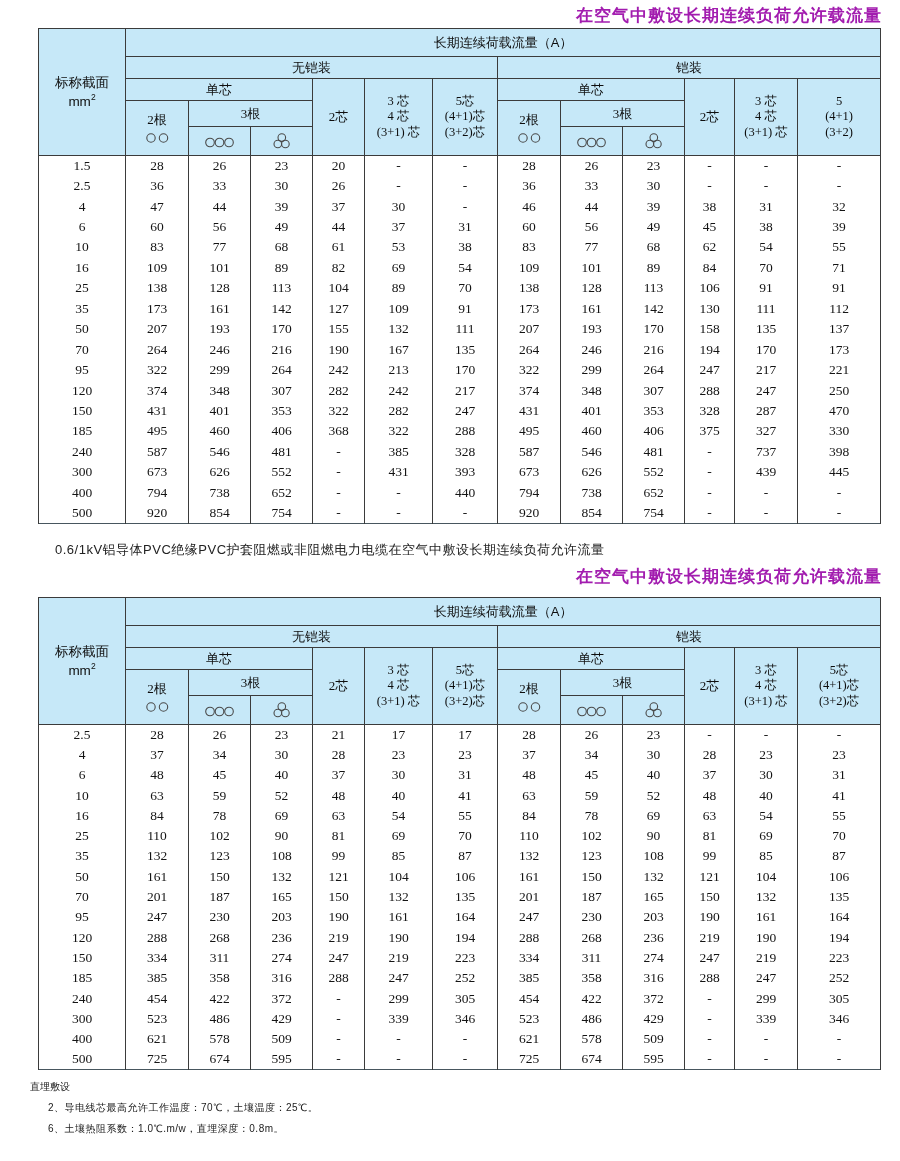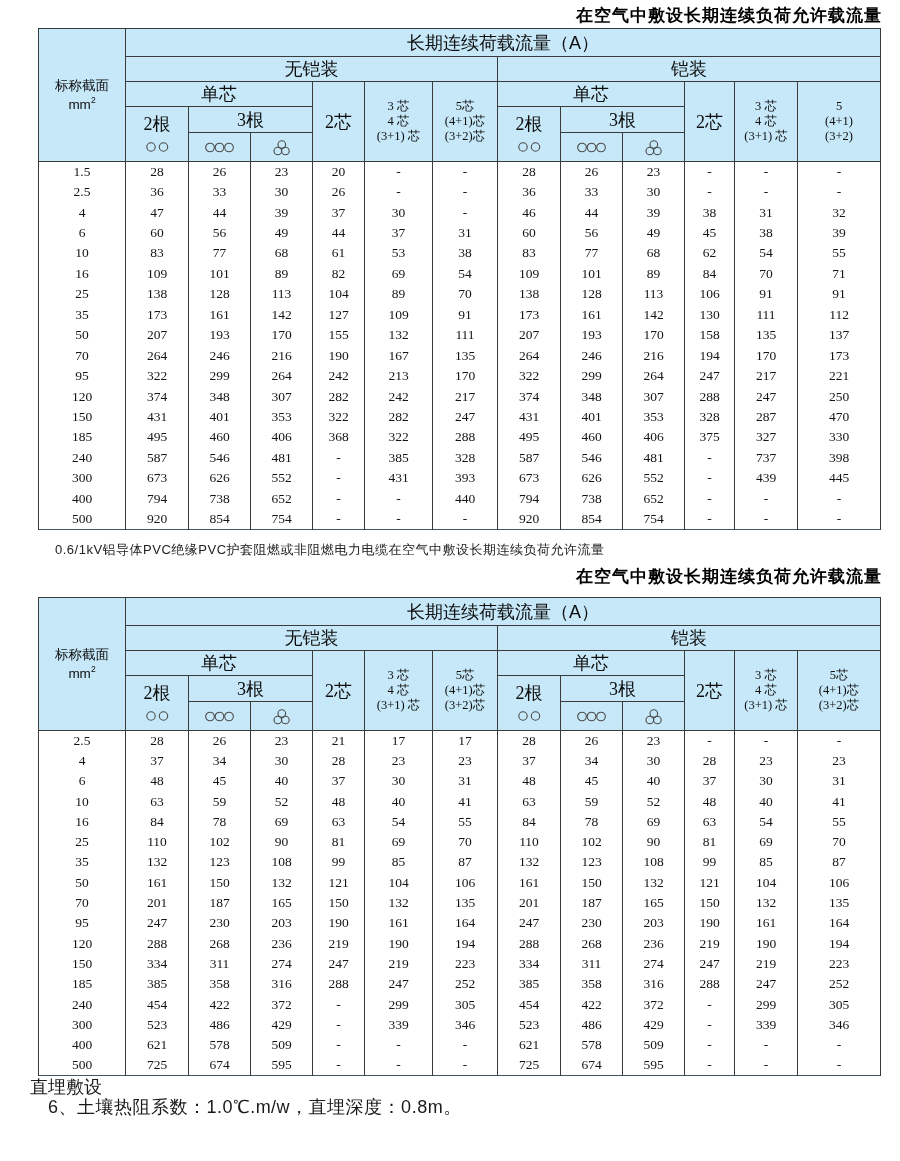--- a/index.html
+++ b/index.html
@@ -1,31 +1,31 @@
 <!DOCTYPE html>
 <html><head>
 <meta charset="utf-8">
 <style>
   * { margin:0; padding:0; box-sizing:border-box; }
   html,body { background:#fff; }
   body {
     width:900px; height:1161px; position:relative;
     font-family:"Liberation Sans", sans-serif; color:#111;
   }
-  .page-title { position:absolute; right:18px; font-weight:bold; font-size:17px; letter-spacing:1px; color:#000000; }
+  .page-title { position:absolute; right:18px; font-weight:bold; font-size:17px; letter-spacing:1px; color:#a21caf; }
   .t1-title { top:4px; }
   .t2-title { top:565px; }
   .mid-note { position:absolute; top:541px; left:55px; font-size:13px; color:#222; letter-spacing:0.5px; }
 
   table.dtable { position:absolute; left:38px; border-collapse:collapse; table-layout:fixed; width:842px; border:1.6px solid #47565e; }
   .t1 { top:28px; } .t2 { top:597px; }
 
   .dtable th {
     background:#c6e8f8; border:1px solid #3b3b3b; font-weight:normal;
-    font-size:18px; text-align:center; vertical-align:middle; padding:0; color:#0e0e0e;
+    font-size:13px; text-align:center; vertical-align:middle; padding:0; color:#0e0e0e;
   }
   .dtable thead tr:nth-child(1) th { height:28px; }
   .dtable thead tr:nth-child(2) th { height:22px; }
   .dtable thead tr:nth-child(3) th { height:22px; }
   .dtable thead tr:nth-child(4) th { height:26px; }
   .dtable thead tr:nth-child(5) th { height:29px; }
   .dtable th.sect { font-size:13.5px; line-height:1.35;margin-left:40px; }
   .dtable th.multi { font-size:12.5px; line-height:1.22; font-family:Liberation Serif, serif; }
   .dtable th.num { font-family:"Liberation Serif", serif;text-align:center; }
   .dtable th .wires { display:block; line-height:1.1; margin-top:1px; }
@@ -33,21 +33,21 @@
   .dtable th sup { font-size:8.5px; }
 
   .dtable td {
     border-left:1px solid #3b3b3b; border-right:1px solid #3b3b3b;
     text-align:center; vertical-align:middle; padding:0;
     font-family:"Liberation Serif", serif; font-size:13.5px; color:#141414;
   }
   .t1 tbody td { height:20.44px; }
   .t2 tbody td { height:20.3px; }
 
-  .footer { position:absolute; top:1077px; left:30px; font-size:18px; color:#1a1a1a; }
+  .footer { position:absolute; top:1077px; left:30px; font-size:10px; color:#1a1a1a; }
   .footer .fh { line-height:20px; }
   .footer ol { list-style:none; margin-left:18px; }
   .footer li { line-height:21px; letter-spacing:0.5px; }
 
   circle { fill:none; stroke:#4a4a4a; stroke-width:1.1; }
 </style>
 </head>
 <body>
 
 <div class="page-title t1-title">在空气中敷设长期连续负荷允许载流量</div>
@@ -774,15 +774,16 @@
         <td>-</td>
         <td>-</td>
         <td>-</td>
       </tr>
     </tbody>
 </table>
 
 <div class="footer">
   <div class="fh">直埋敷设</div>
   <ol>
+    <li>2、导电线芯最高允许工作温度：70℃，土壤温度：25℃。</li>
     <li>6、土壤热阻系数：1.0℃.m/w，直埋深度：0.8m。</li>
   </ol>
 </div>
 
 </body></html>

